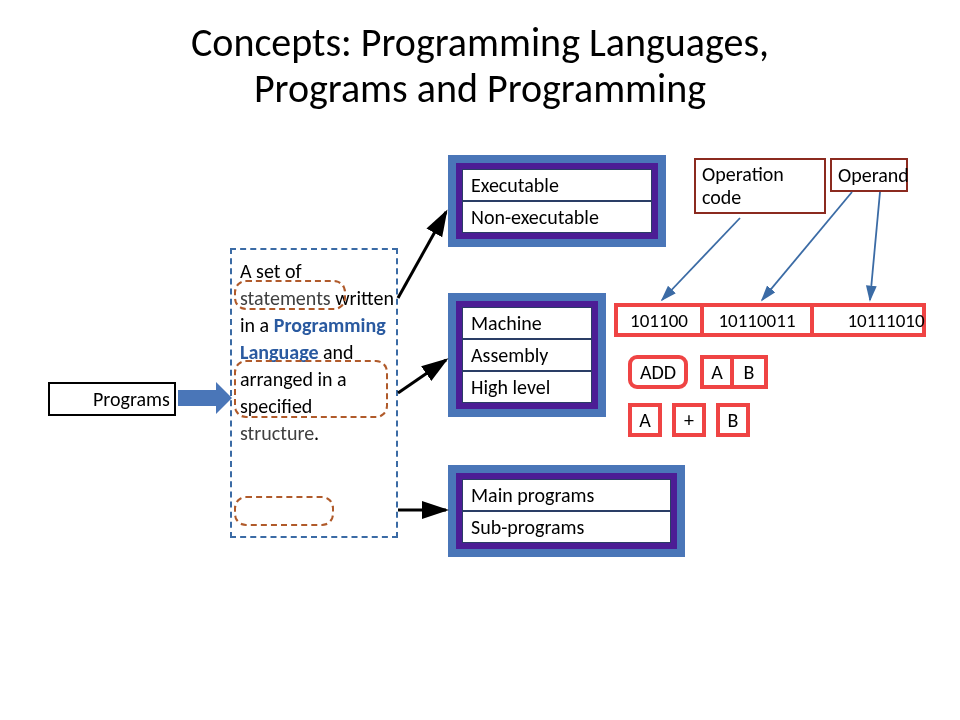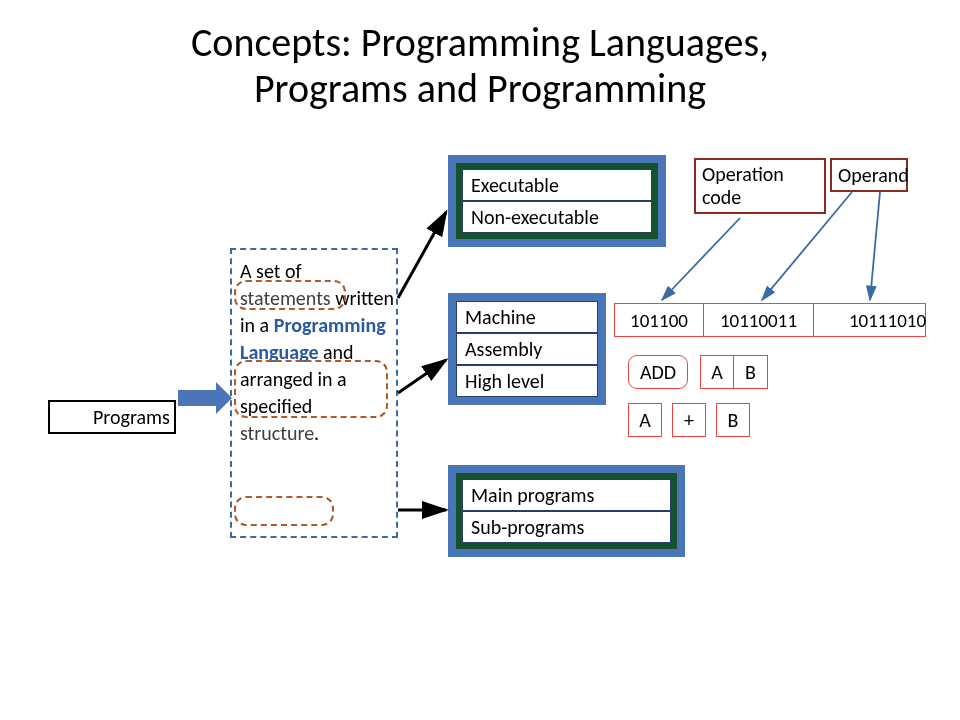--- a/index.html
+++ b/index.html
@@ -51,21 +51,21 @@
   .dashed-brown {
     position: absolute;
     border: 2px dashed #b05a2a;
     border-radius: 12px;
     box-sizing: border-box;
     background: transparent;
   }
   .panel-blue {
     position: absolute;
     border: 8px solid #4a76b8;
-    background: #14532d;
+    background: #4c1d95;
     box-sizing: border-box;
   }
   .panel-inner {
     border: 1px solid #2a3d66;
     background: #fff;
     font-size: 20px;
     padding: 3px 8px;
     box-sizing: border-box;
   }
   .panel-inner + .panel-inner { }
@@ -73,21 +73,21 @@
     position: absolute;
     font-size: 20px;
     line-height: 1.35;
     width: 155px;
   }
   .desc-text .kw-red { color: #404040; }
   .desc-text .kw-blue { color: #2a5aa0; font-weight: 600; }
   
   .cell {
     position: absolute;
-    border: 1px solid #ef4444;
+    border: 4px solid #ef4444;
     background: #fff;
     font-size: 20px;
     text-align: right;
     box-sizing: border-box;
     display: flex;
     justify-content: center;
     align-items: center;
   }
   svg.overlay {
     position: absolute;
@@ -99,40 +99,40 @@
 </head>
 <body>
 
 <div class="stage">
 
   <div class="title">
     <span>Concepts: Programming Languages,</span><br>
     <span>Programs and Programming</span>
   </div>
 
-  <div class="box-black" style="left:48px; top:400px; width:128px;padding-left:43px;">
+  <div class="box-black" style="left:48px; top:382px; width:128px;padding-left:43px;">
     <span>Programs</span>
   </div>
 
   <div class="dashed-blue" style="left:230px; top:248px; width:168px; height:290px;"></div>
 
   <div class="desc-text" style="left:240px; top:258px;">
     <span>A set of </span><span class="kw-red">statements</span><span> written in a </span><span class="kw-blue">Programming Language</span><span>  and arranged in a specified </span><span class="kw-red">structure</span><span>.</span>
   </div>
 
   <div class="dashed-brown" style="left:234px; top:280px; width:112px; height:30px;"></div>
   <div class="dashed-brown" style="left:234px; top:360px; width:154px; height:58px;"></div>
   <div class="dashed-brown" style="left:234px; top:496px; width:100px; height:30px;"></div>
 
   <div class="panel-blue" style="left:448px; top:155px; width:218px; padding:6px;">
     <div class="panel-inner"><span>Executable</span></div>
     <div class="panel-inner"><span>Non-executable</span></div>
   </div>
 
-  <div class="panel-blue" style="left:448px; top:293px; width:158px; ">
+  <div class="panel-blue" style="left:448px; top:293px; width:158px; padding:6px;">
     <div class="panel-inner"><span>Machine</span></div>
     <div class="panel-inner"><span>Assembly</span></div>
     <div class="panel-inner"><span>High level</span></div>
   </div>
 
   <div class="panel-blue" style="left:448px; top:465px; width:237px; padding:6px;">
     <div class="panel-inner"><span>Main programs</span></div>
     <div class="panel-inner"><span>Sub-programs</span></div>
   </div>
 

